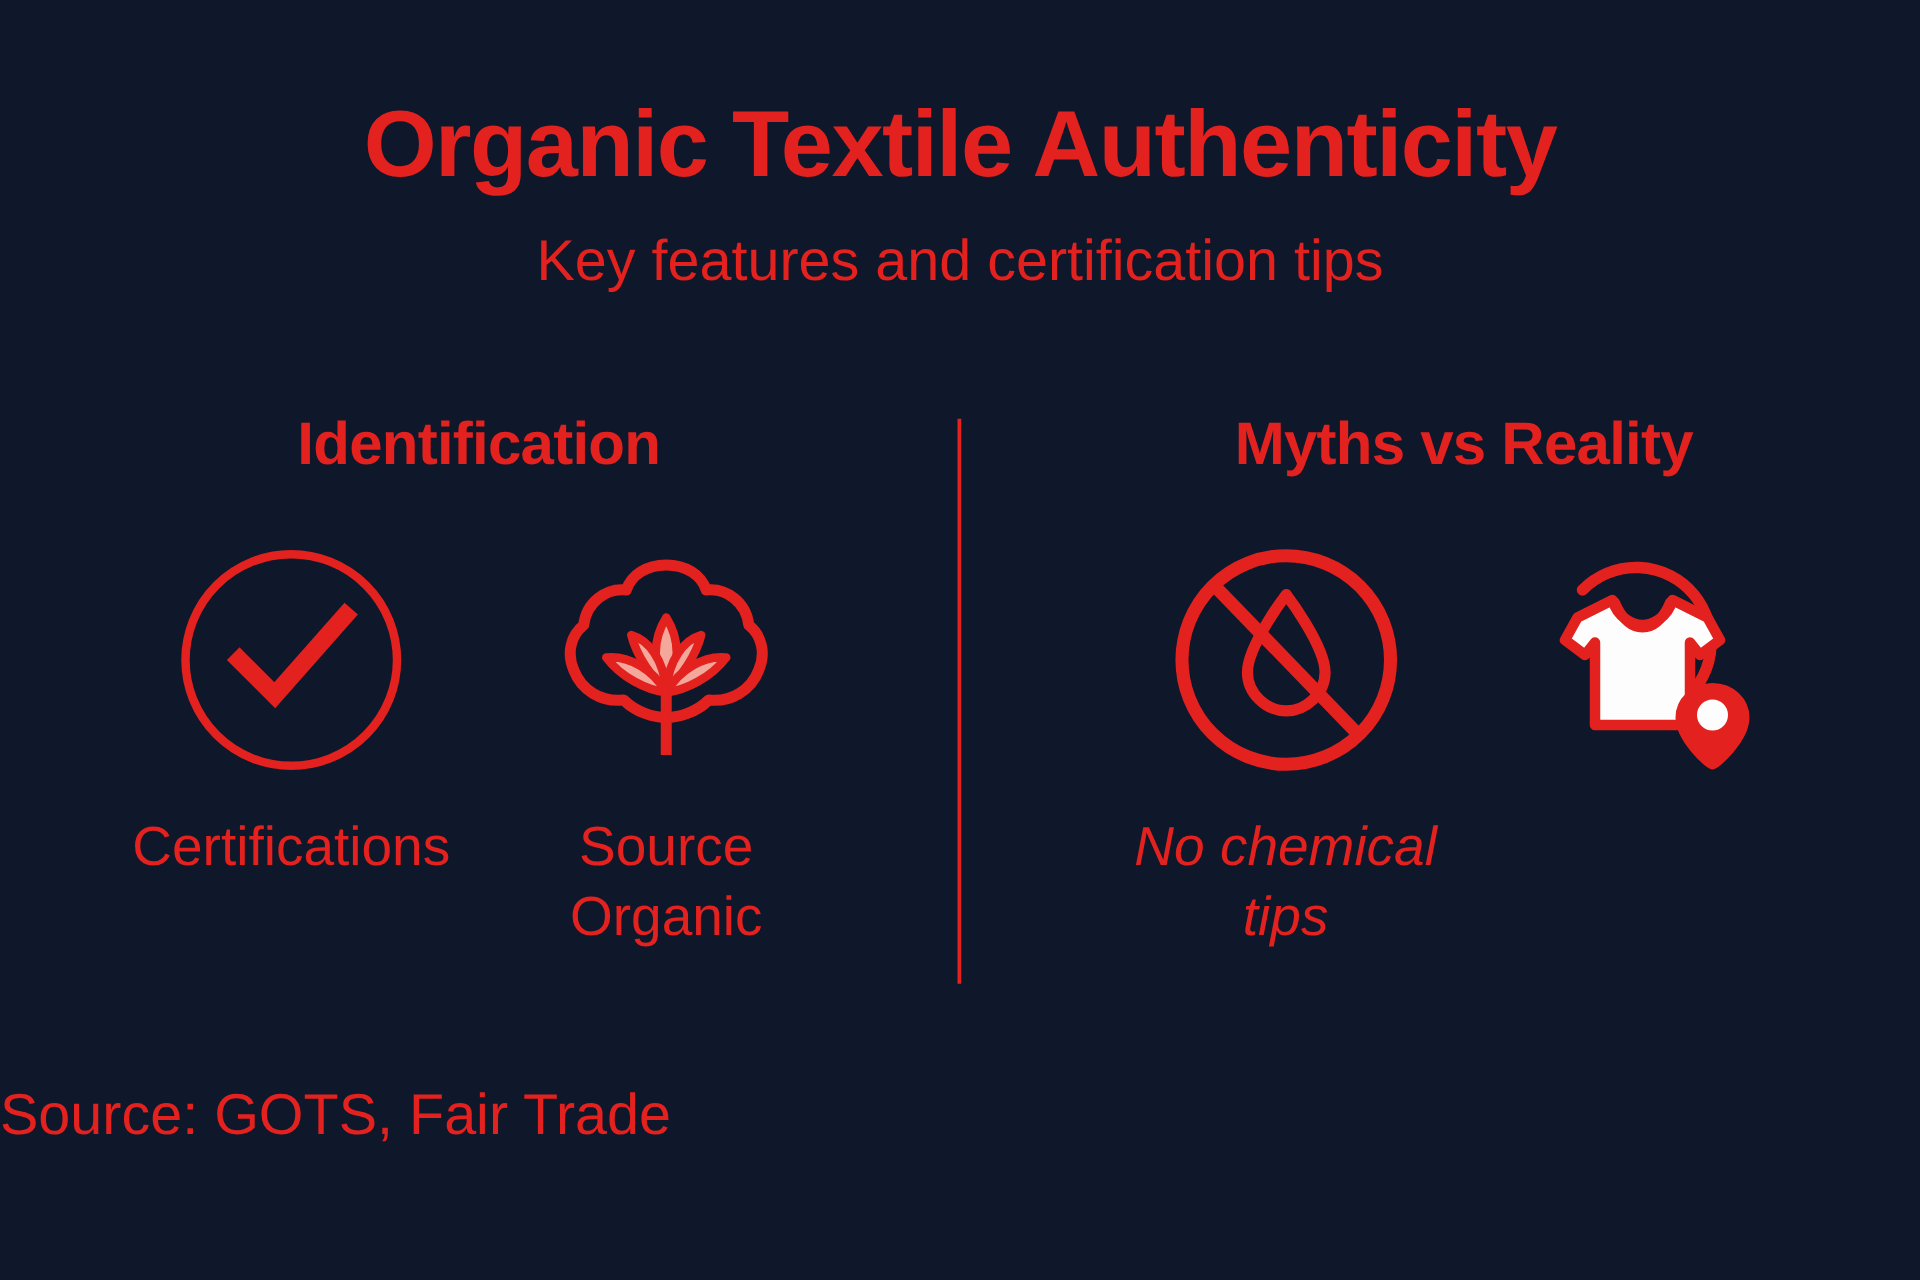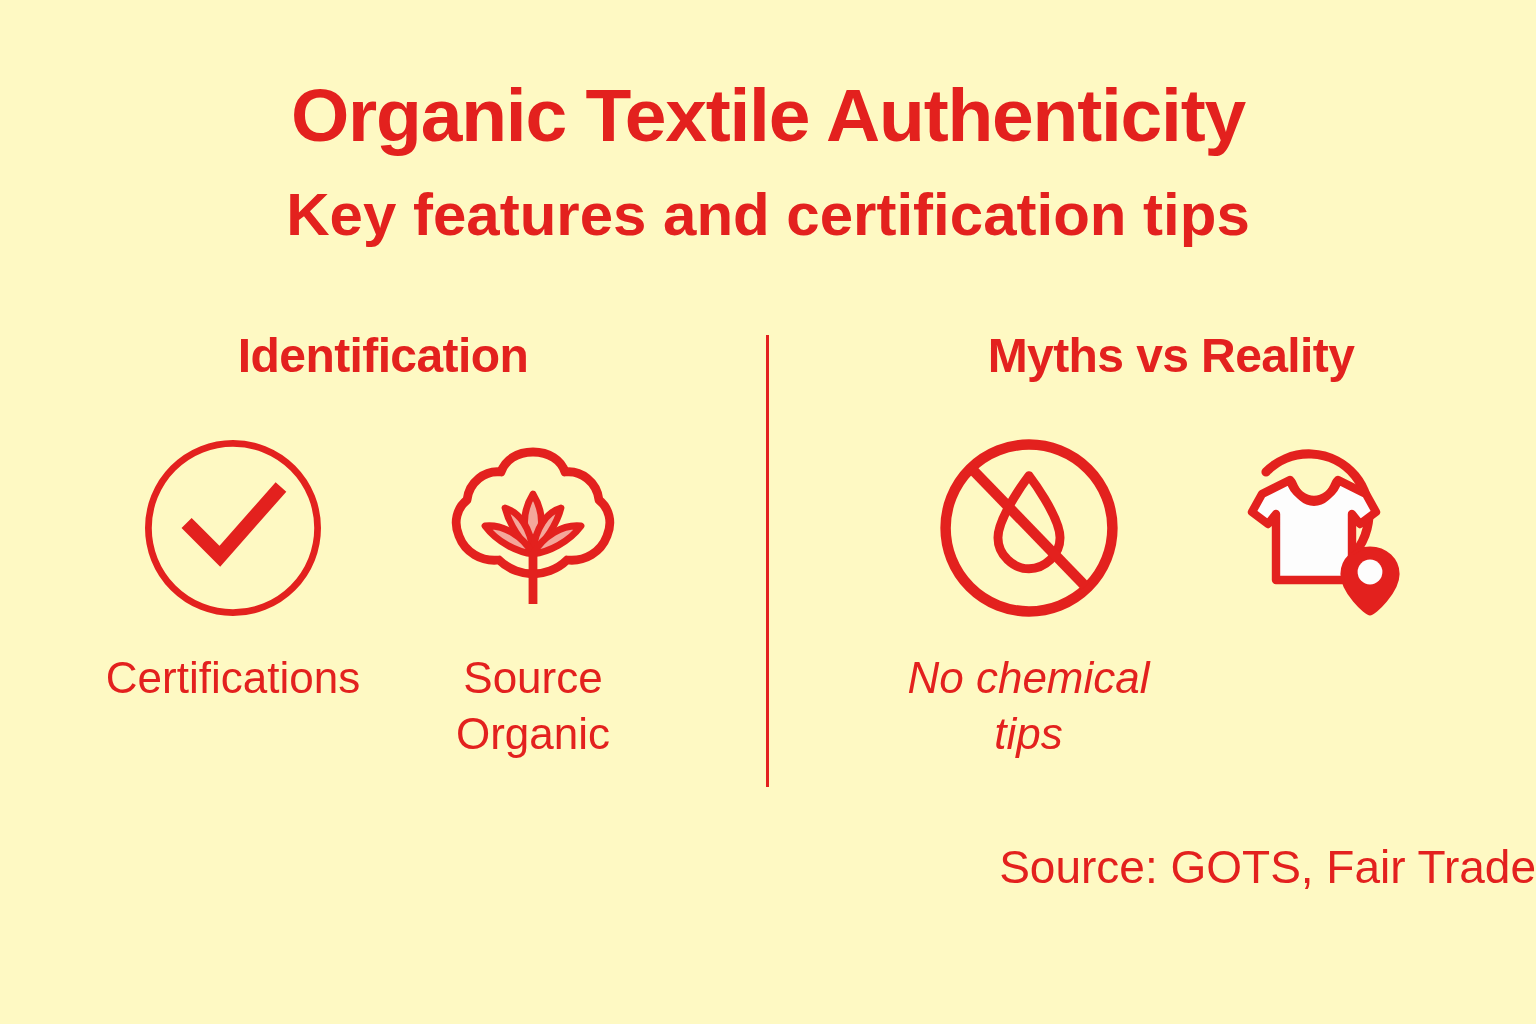--- a/index.html
+++ b/index.html
@@ -10,21 +10,21 @@
     width: 1536px;
     height: 1024px;
     background: #fdfdfd;
     font-family: "Liberation Sans", sans-serif;
     overflow: hidden;
   }
   .poster {
     position: relative;
     width: 1536px;
     height: 1024px;
-    background: #fef9c3;
+    background: #0f172a;
     box-sizing: border-box;
   }
 
   
   .header {
     position: absolute;
     top: 78px;
     left: 0;
     width: 1536px;
     text-align: center;
@@ -32,22 +32,22 @@
   .title {
     font-size: 75px;
     font-weight: bold;
     color: #e3211e;
     letter-spacing: -1.2px;
     line-height: 1.0;
     margin: 0;
     white-space: nowrap;
   }
   .subtitle {
-    font-size: 60px;
-    font-weight: bold;
+    font-size: 46px;
+    font-weight: normal;
     color: #e3211e;
     line-height: 1.0;
     margin: 0;
     padding-top: 32px;
     white-space: nowrap;
   }
 
   
   .columns {
     position: absolute;
@@ -120,24 +120,24 @@
     left: 766px;
     top: 335px;
     width: 3px;
     height: 452px;
     background: #e3211e;
   }
 
   
   .footer {
     position: absolute;
-    top: 844px;
+    top: 868px;
     left: 0;
     width: 1536px;
-    text-align: right;
+    text-align: left;
   }
   .source {
     font-size: 46px;
     font-weight: normal;
     color: #e3211e;
     line-height: 1.0;
     margin: 0;
     white-space: nowrap;
   }
 </style>

